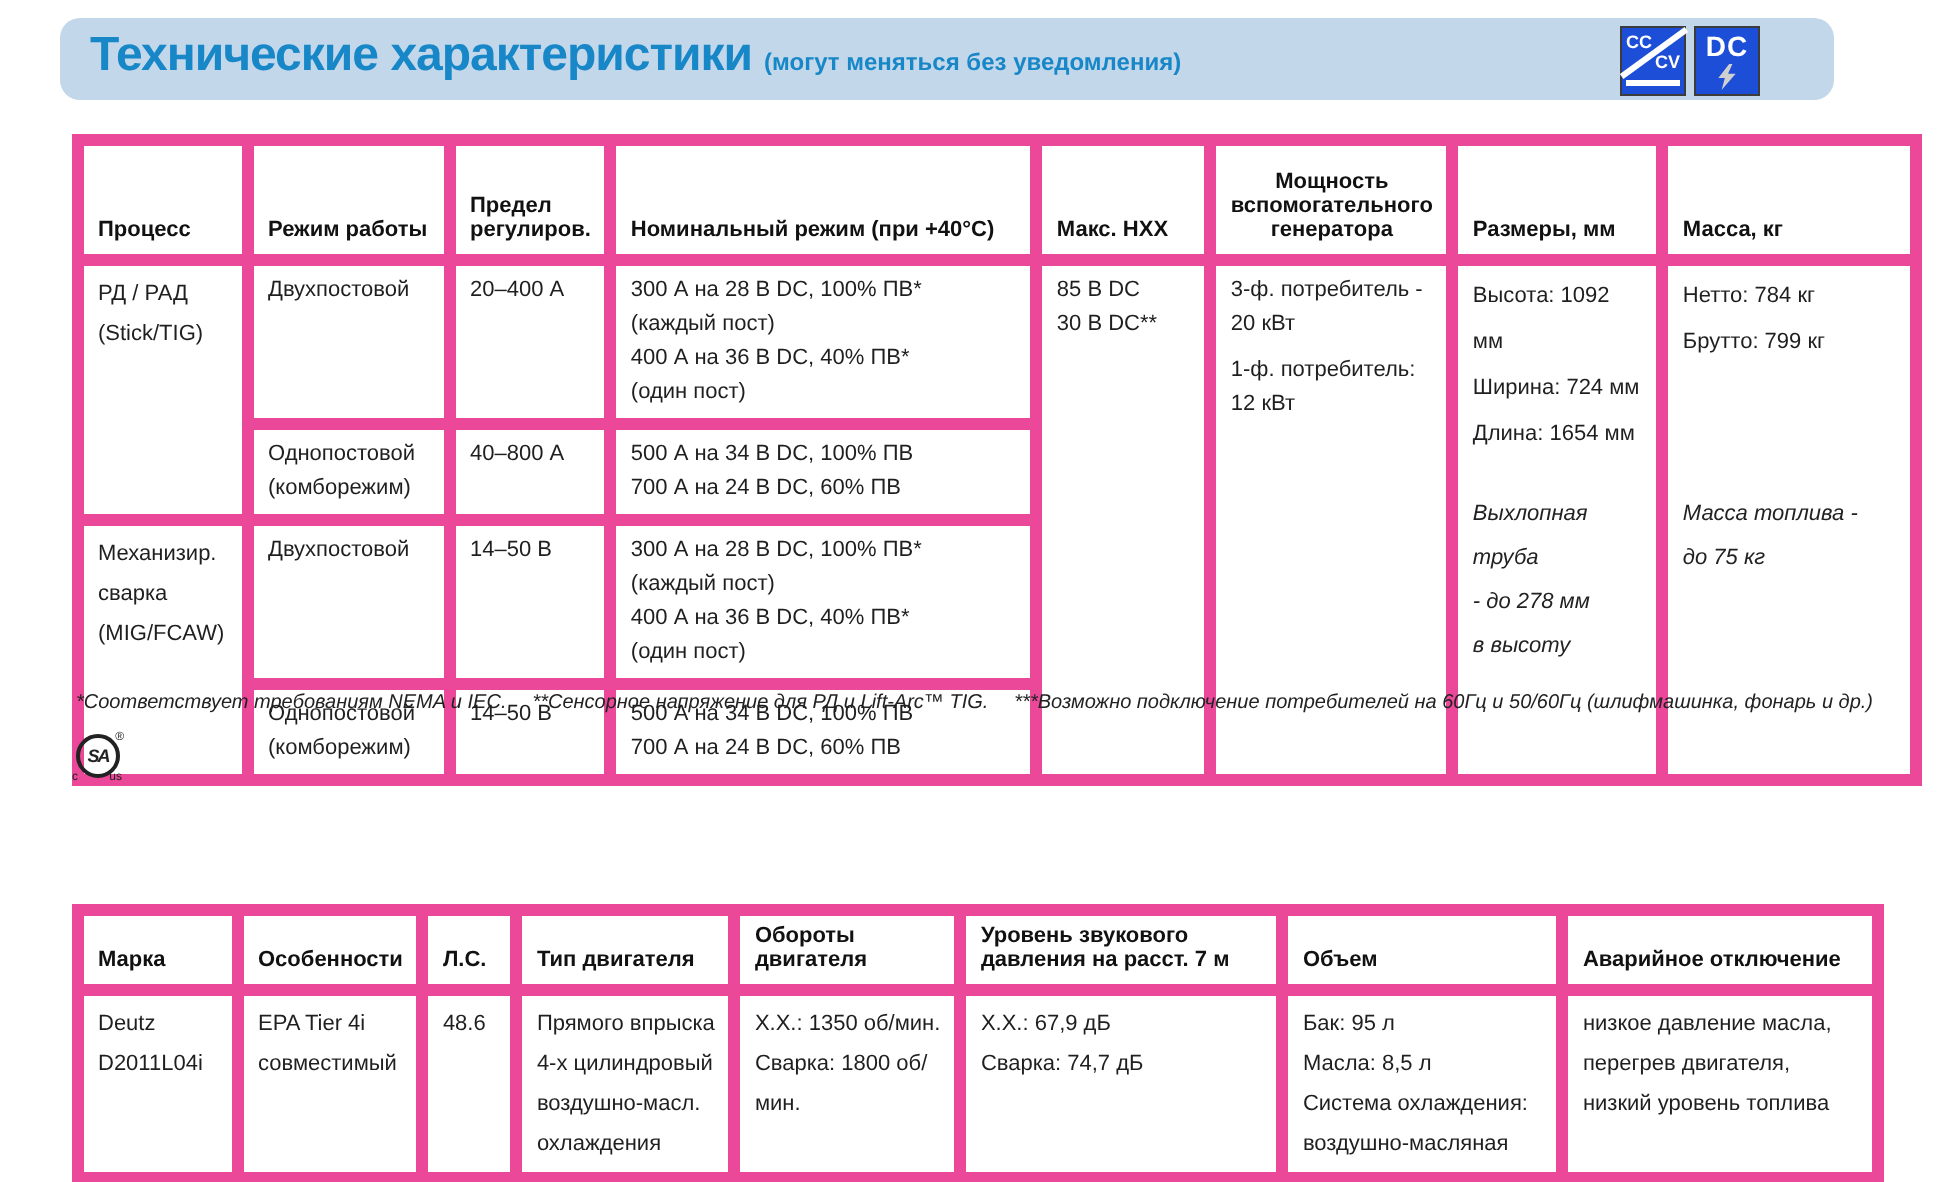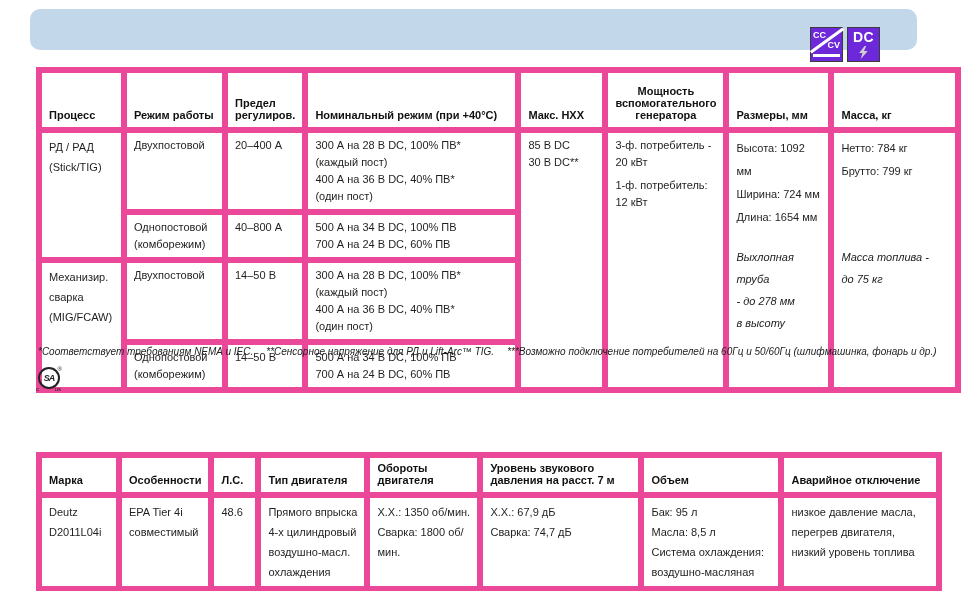--- a/index.html
+++ b/index.html
@@ -10,21 +10,21 @@
 
   
   .banner {
     position:absolute; left:30px; top:9px; width:887px; height:41px;
     background:#c3d7ea; border-radius:10px;
   }
   .banner-text { position:absolute; left:15px; top:5px; white-space:nowrap; }
   .page-title { font-size:24px; font-weight:bold; color:#1787c8; letter-spacing:-0.5px; }
   .title-note { font-size:12px; font-weight:bold; color:#1787c8; margin-left:6px; }
 
-  .badge { position:absolute; top:18px; width:31px; height:33px; background:#6d28d9; border:1px solid #3c3c3c; }
+  .badge { position:absolute; top:4px; width:31px; height:33px; background:#1d4ed8; border:1px solid #3c3c3c; }
   .badge-cccv { right:74px; }
   .badge-dc   { right:37px; }
   .badge-cccv .cc { position:absolute; top:2px; left:2px; color:#fff; font-size:9px; font-weight:bold; }
   .badge-cccv .cv { position:absolute; top:12px; right:2px; color:#fff; font-size:9px; font-weight:bold; }
   .badge-cccv .diag { position:absolute; top:11px; left:-4px; width:40px; height:3px; background:#fff; transform:rotate(-36deg); }
   .badge-cccv .bar  { position:absolute; bottom:4px; left:2px; right:2px; height:3px; background:#fff; }
   .badge-dc .dc-label { position:absolute; top:1px; left:0; right:0; text-align:center; color:#fff; font-size:14px; font-weight:bold; letter-spacing:0.5px; }
   .badge-dc svg { position:absolute; bottom:2px; left:9px; }
 
   
@@ -70,20 +70,23 @@
   .engine-title-note { font-size:11px; font-weight:bold; color:#111; margin-left:5px; }
   .engine-table { position:absolute; left:36px; top:452px; border:2px solid #4a4a4a; }
   .engine-table td { line-height:20px; }
 </style>
 </head>
 <body>
 
 <div class="page">
 
   <div class="banner">
+    <div class="banner-text">
+      <span class="page-title">Технические характеристики</span><span class="title-note">(могут меняться без уведомления)</span>
+    </div>
     <div class="badge badge-cccv">
       <span class="cc">CC</span>
       <span class="diag"></span>
       <span class="cv">CV</span>
       <span class="bar"></span>
     </div>
     <div class="badge badge-dc">
       <span class="dc-label">DC</span>
       <svg width="13" height="13" viewBox="0 0 24 24">
         <polygon points="14,0 4,13 10,13 7,24 20,9 13,9 17,0" fill="#cfcfcf"></polygon>

